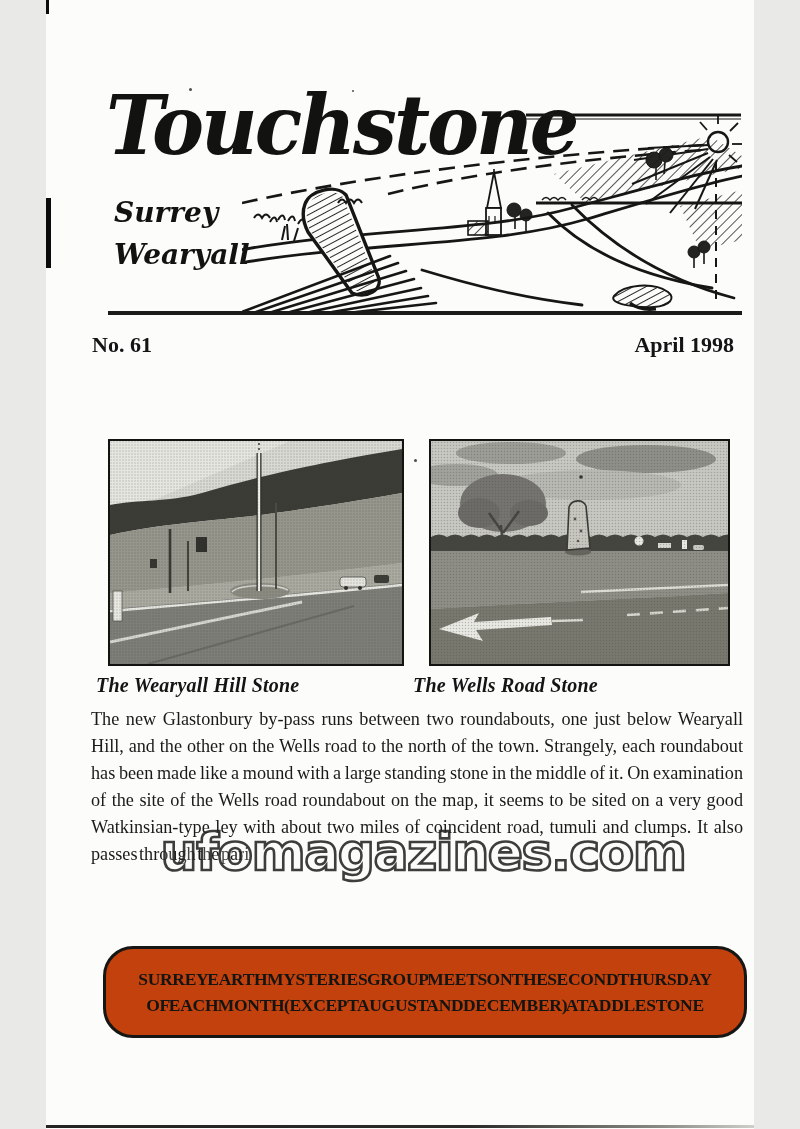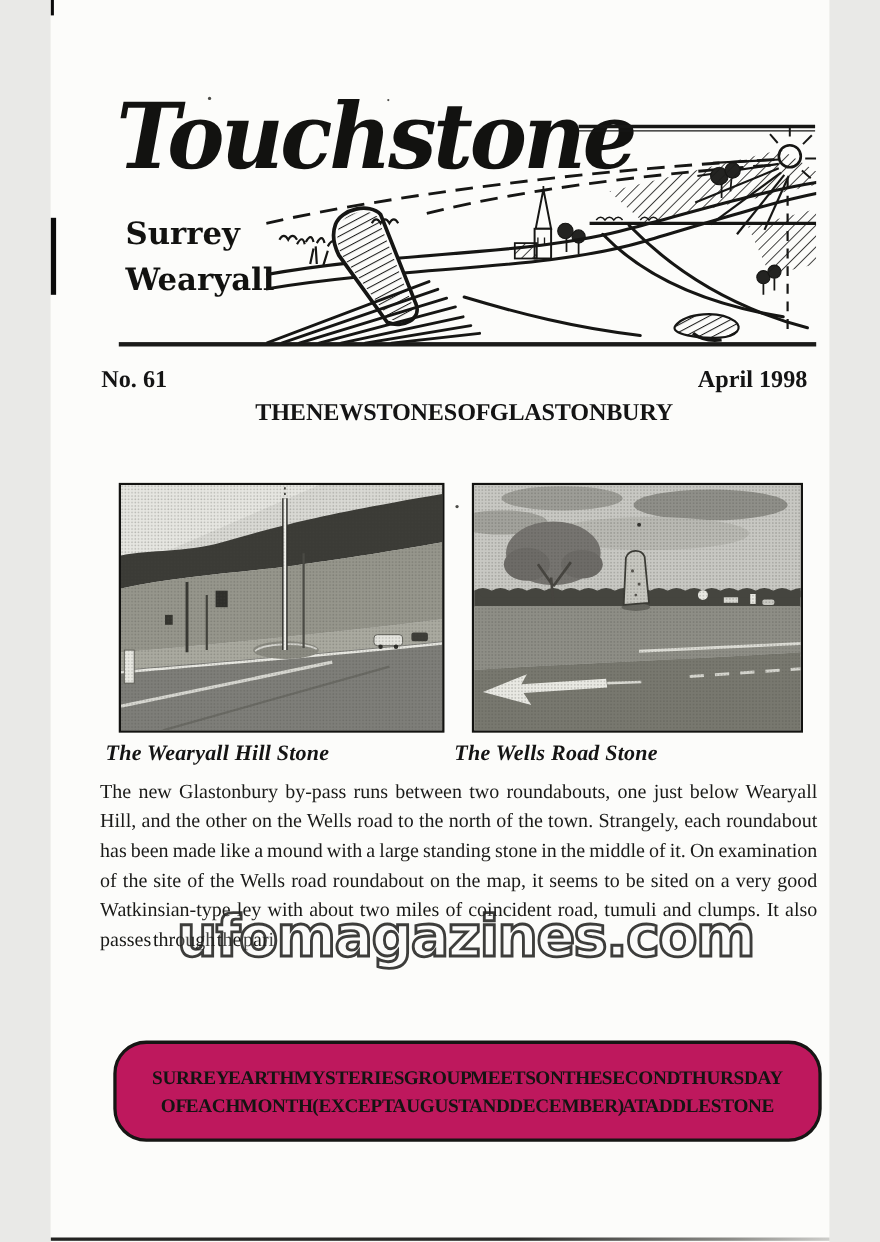--- a/index.html
+++ b/index.html
@@ -16,21 +16,21 @@
 
   
   .masthead-title{
     position:absolute;left:60px;top:84px;
     font-family:"DejaVu Serif", serif;font-style:italic;font-weight:bold;
     font-size:78px;letter-spacing:-3px;line-height:1;color:#121210;
     transform:scaleY(1.06);transform-origin:left top;white-space:nowrap;
   }
   .masthead-org{
     position:absolute;left:68px;top:192px;
-    font-family:"DejaVu Serif", serif;font-weight:bold;
+    font-family:"DejaVu Serif", serif;font-style:italic;font-weight:bold;
     font-size:28px;line-height:42px;letter-spacing:0px;color:#121210;
   }
   .masthead-illo{position:absolute;left:196px;top:100px;}
   .masthead-rule{position:absolute;left:62px;top:311px;width:634px;height:4px;background:#1b1b19;}
 
   
   .issue-row{position:absolute;left:46px;top:332px;width:642px;display:flex;
     justify-content:space-between;font-weight:bold;font-size:22px;}
   .headline{position:absolute;left:0;top:362px;width:752px;text-align:center;
     font-weight:bold;font-size:22px;word-spacing:-5px;letter-spacing:-0.2px;}
@@ -60,21 +60,21 @@
     color:rgba(252,252,250,0.18);
     -webkit-text-stroke:2.6px rgba(34,34,32,0.88);
     text-stroke:2.6px rgba(34,34,32,0.88);
   }
 
   
   .notice-box{
     position:absolute;left:57px;top:946px;width:644px;height:92px;
     border:3px solid #161614;border-radius:30px;box-sizing:border-box;
     display:flex;flex-direction:column;justify-content:center;align-items:center;gap:5px;
-    background:#be185d;
+    background:#c2410c;
   }
   .notice-line{font-weight:bold;font-size:17.5px;letter-spacing:-0.3px;
     word-spacing:-4.5px;white-space:nowrap;color:#141412;}
 </style>
 </head>
 <body>
 
 <div class="page">
 
   <div class="edge-tick" style="left:0;top:0;width:3px;height:14px;"></div>
@@ -197,21 +197,20 @@
       <line x1="114" y1="212" x2="194" y2="203"></line>
     </g>
   </svg>
   <div class="masthead-rule"></div>
 
   <div class="issue-row">
     <span>No. 61</span>
     <span>April 1998</span>
   </div>
 
-  <div class="headline">THE NEW STONES OF GLASTONBURY</div>
 
   <div class="photo photo-1">
     <svg width="292" height="223" viewBox="0 0 292 223">
       <defs>
         <pattern id="p1-dots" width="3" height="3" patternUnits="userSpaceOnUse">
           <circle cx="1" cy="1" r="0.75" fill="#45453f"></circle>
         </pattern>
       </defs>
       <rect x="0" y="0" width="292" height="100" fill="#d9d9d4"></rect>
       <polygon points="0,0 180,0 0,78" fill="#e6e6e1"></polygon>

